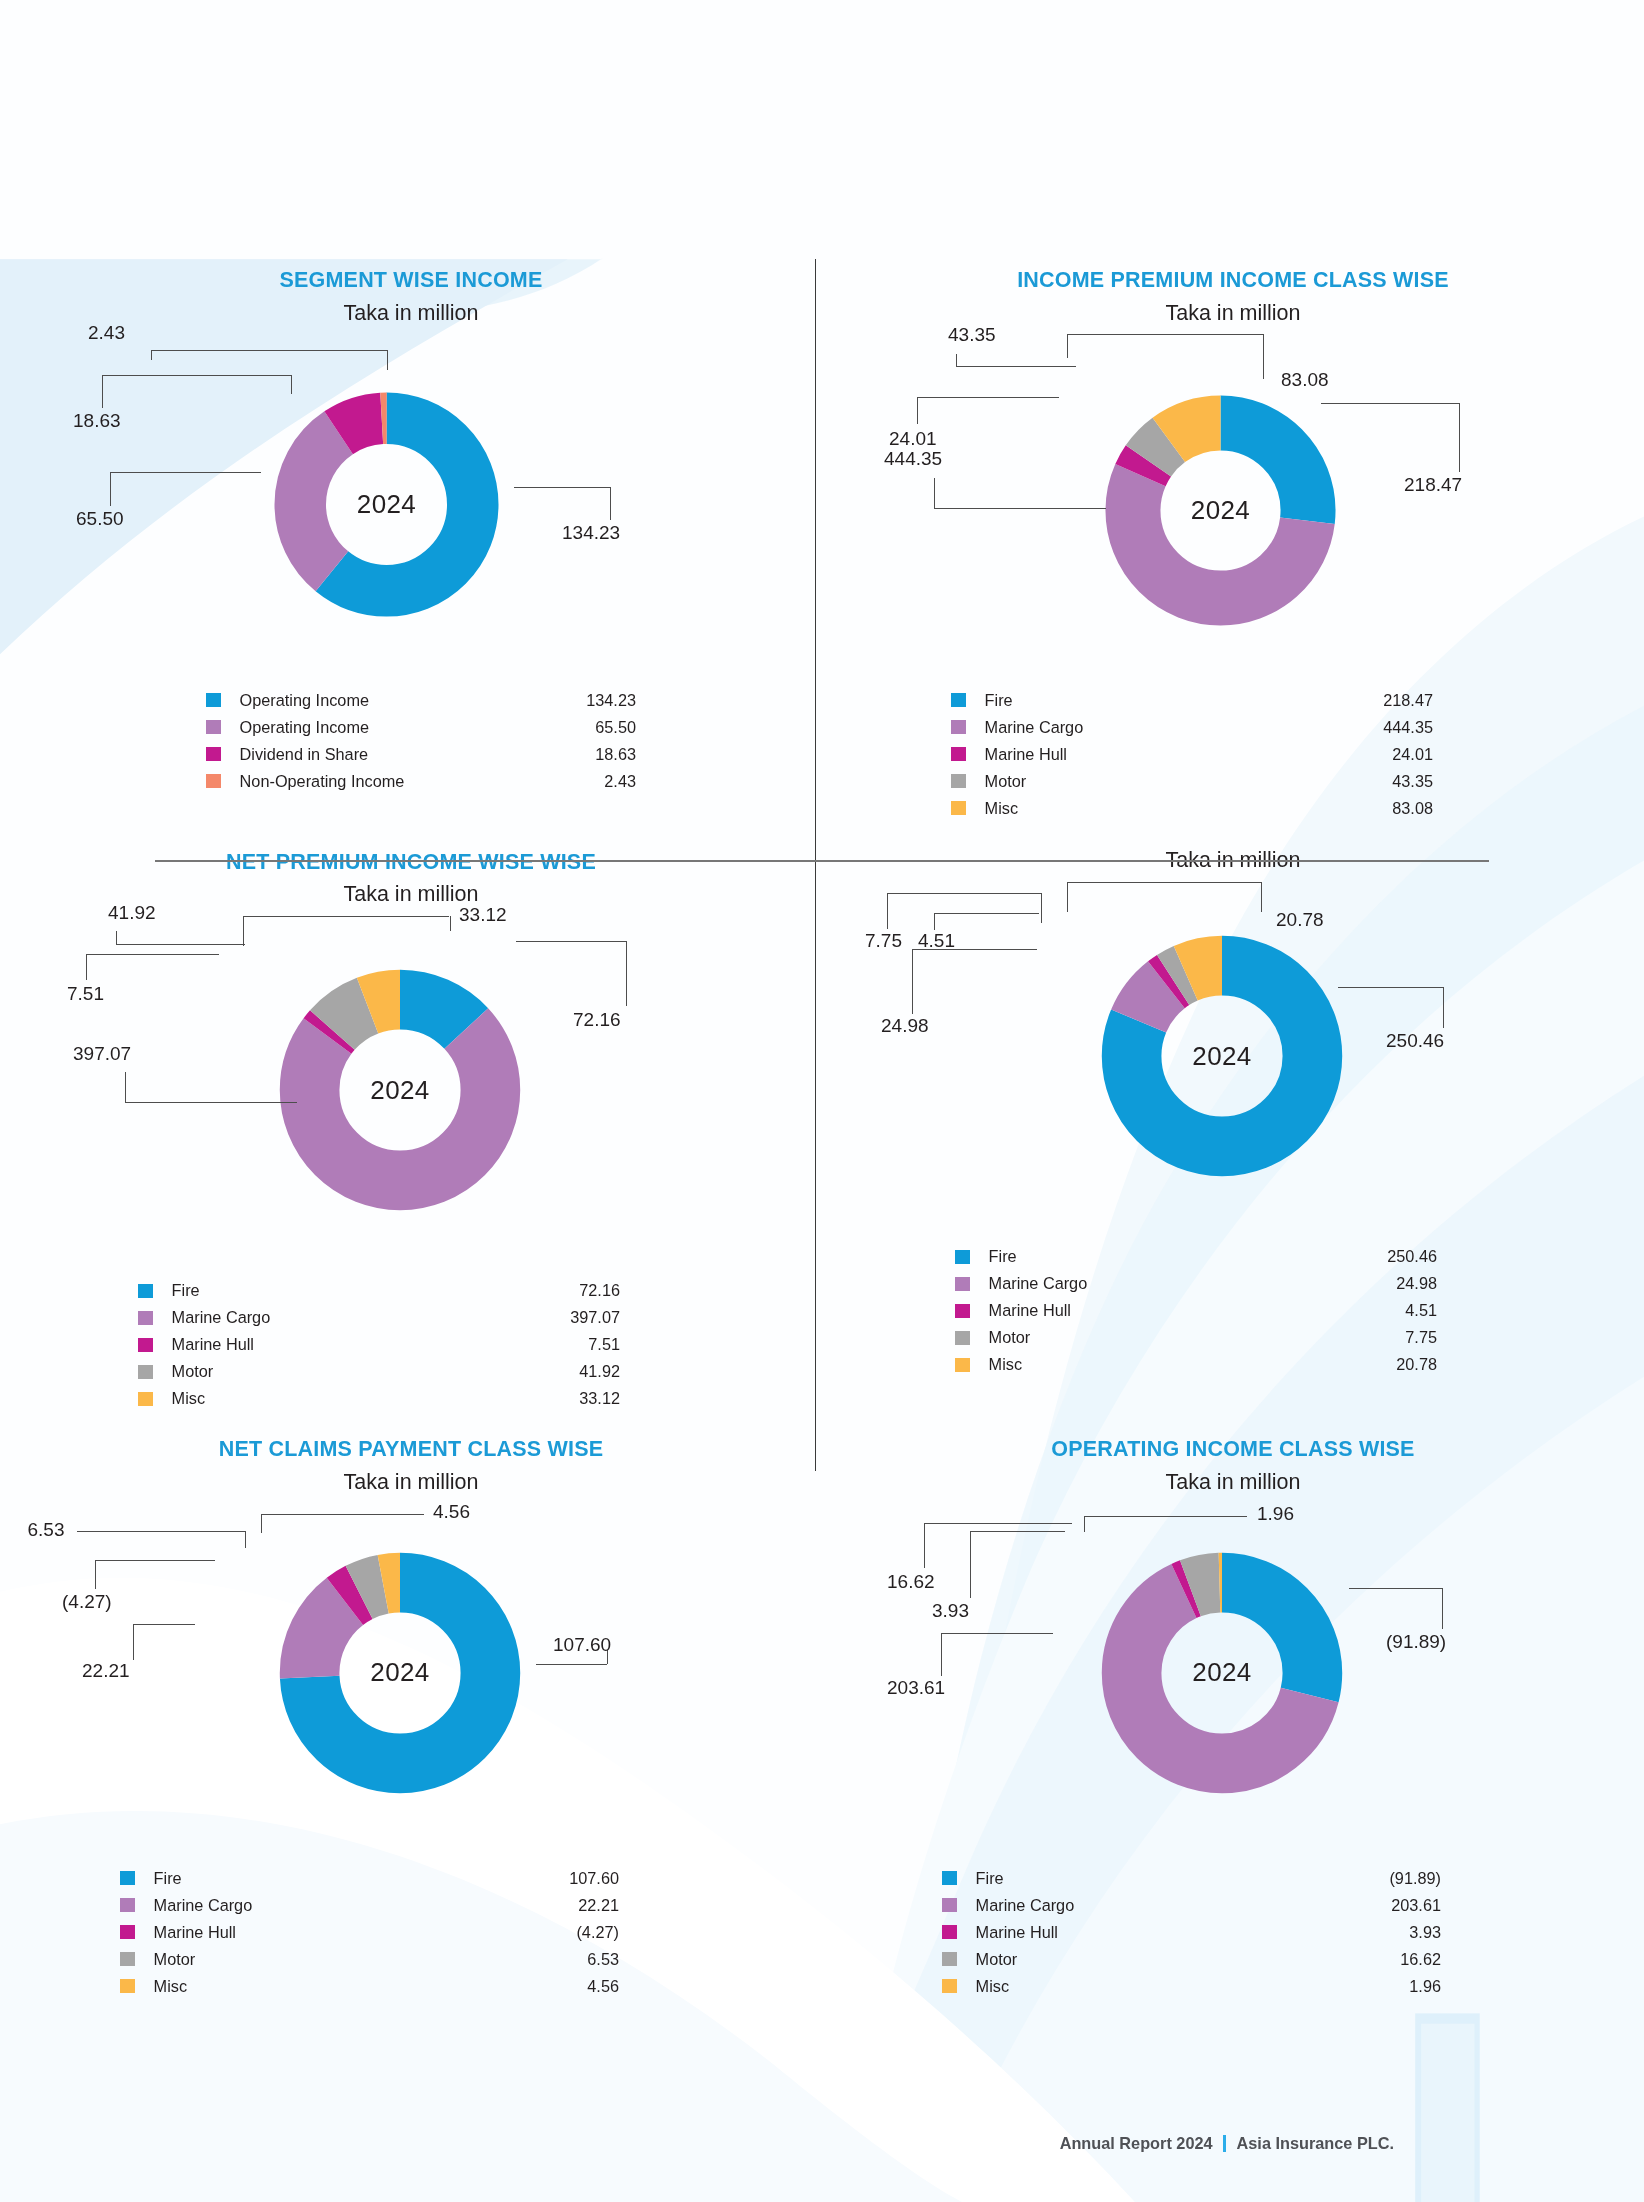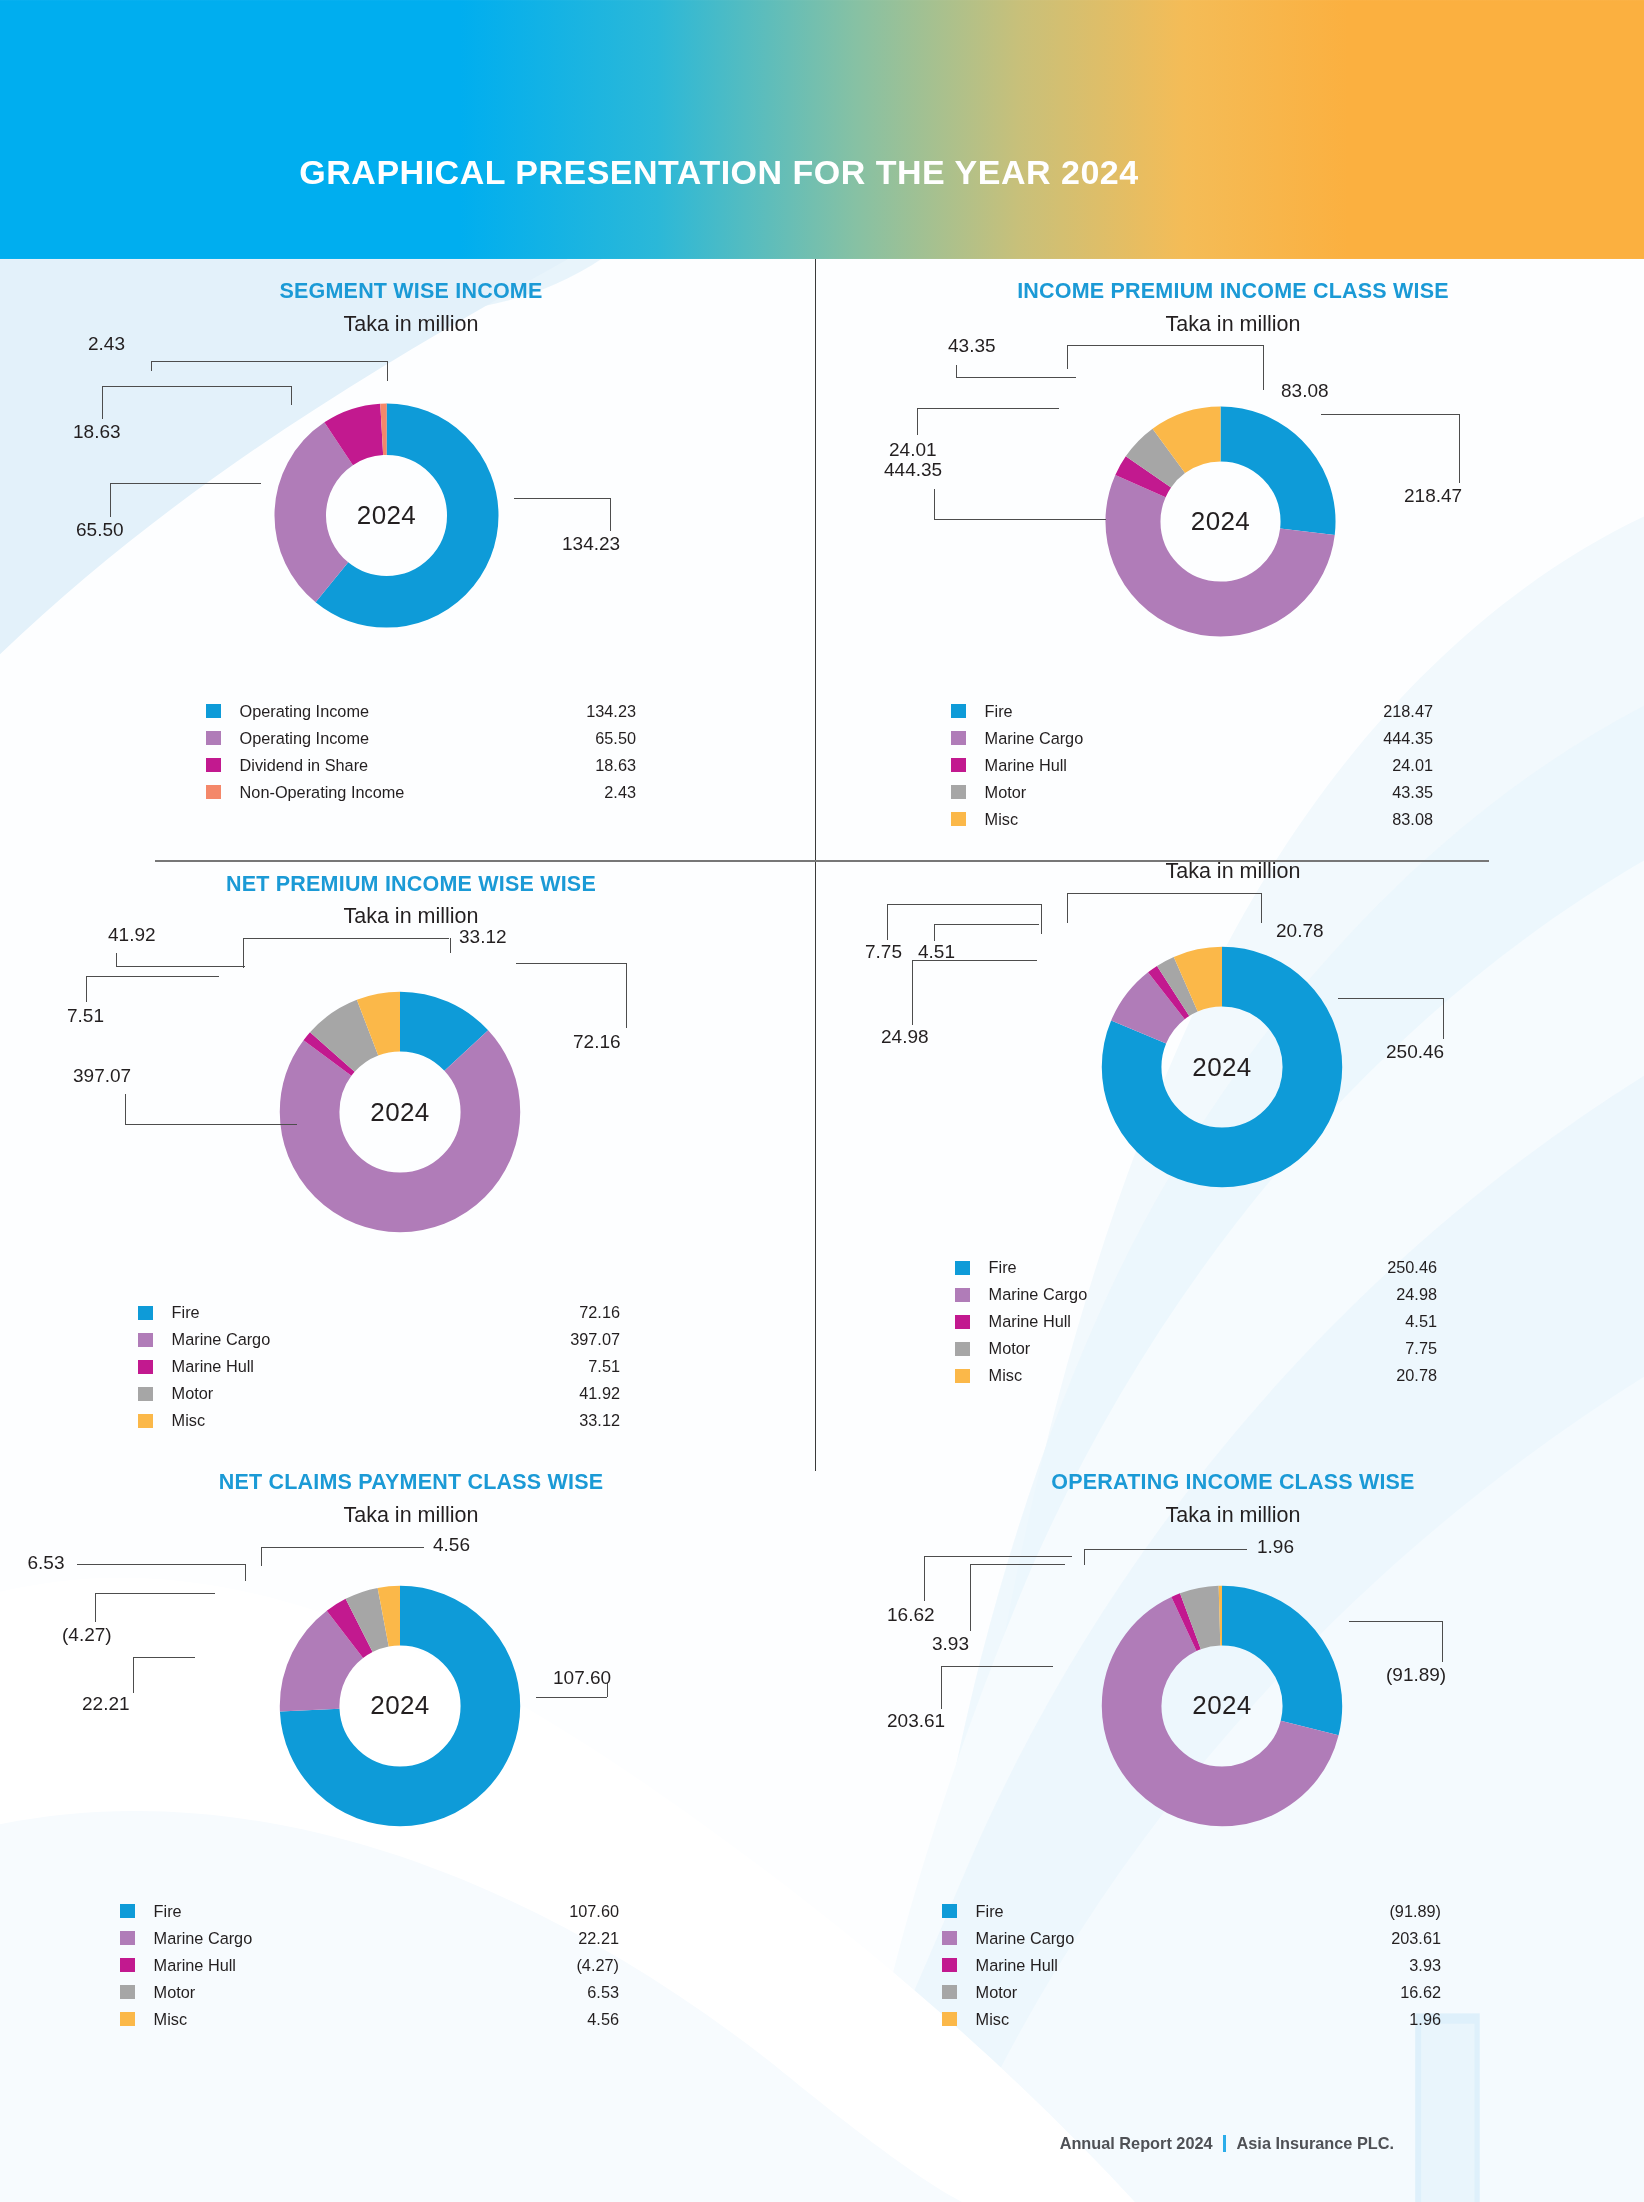--- a/index.html
+++ b/index.html
@@ -63,21 +63,21 @@
     background: #777777;
     z-index: 4;
   }
 
   .chart-title {
     text-align: center;
     color: #1b9ad6;
     font-size: 21.5px;
     font-weight: bold;
     letter-spacing: 0.2px;
-    padding-top: 20px;
+    padding-top: 9px;
   }
   .chart-sub {
     text-align: center;
     color: #231f20;
     font-size: 21.5px;
     font-weight: normal;
     padding-top: 7.7px;
   }
 
   .plot {
@@ -165,38 +165,20 @@
       <path d="M1911,1000 C1600,1180 1350,1480 1200,1820 C1060,2150 1000,2420 990,2560 L1911,2560 Z" fill="#f6fbfe"></path>
       <path d="M1911,1250 C1560,1470 1280,1800 1120,2180 C1010,2440 970,2520 960,2560 L1911,2560 L1911,1250 Z" fill="#e8f4fc" opacity="0.65"></path>
       <path d="M1911,1600 C1560,1820 1260,2150 1090,2560 L1911,2560 Z" fill="#f4fafe"></path>
       <rect x="1645" y="2340" width="75" height="220" fill="#d8edfa" opacity="0.8"></rect>
       <rect x="1652" y="2352" width="62" height="208" fill="#e9f5fc"></rect>
       <path d="M0,1850 C250,1790 500,1900 760,2080 C1020,2260 1200,2430 1320,2560 L0,2560 Z" fill="#ffffff"></path>
       <path d="M0,2120 C300,2060 620,2180 900,2400 C1010,2490 1080,2540 1120,2560 L0,2560 Z" fill="#f7fbfe"></path>
     </svg>
   </div>
 
-  <div class="header">
-    <svg width="1644" height="259" viewBox="0 0 1911 301" xmlns="http://www.w3.org/2000/svg">
-      <defs>
-        <linearGradient id="hdrgrad" x1="0" y1="0" x2="1" y2="0">
-          <stop offset="0%" stop-color="#00AEEF"></stop>
-          <stop offset="28%" stop-color="#00AEEF"></stop>
-          <stop offset="40%" stop-color="#2BB8D8"></stop>
-          <stop offset="52%" stop-color="#86C1A4"></stop>
-          <stop offset="62%" stop-color="#C8C07A"></stop>
-          <stop offset="72%" stop-color="#F4BC57"></stop>
-          <stop offset="82%" stop-color="#FBB040"></stop>
-          <stop offset="100%" stop-color="#FBB040"></stop>
-        </linearGradient>
-      </defs>
-      <rect x="0" y="0" width="1911" height="301" fill="url(#hdrgrad)"></rect>
-    </svg>
-    <div class="header-title">GRAPHICAL PRESENTATION FOR THE YEAR 2024</div>
-  </div>
 
   <div class="charts">
 
     <div class="divider-v" style="left:815px; top:0px; height:1212px;"></div>
 
     <div class="divider-h" style="left:155px; top:601px; width:1334px;"></div>
 
     <div class="row">
 
       <div class="cell">

